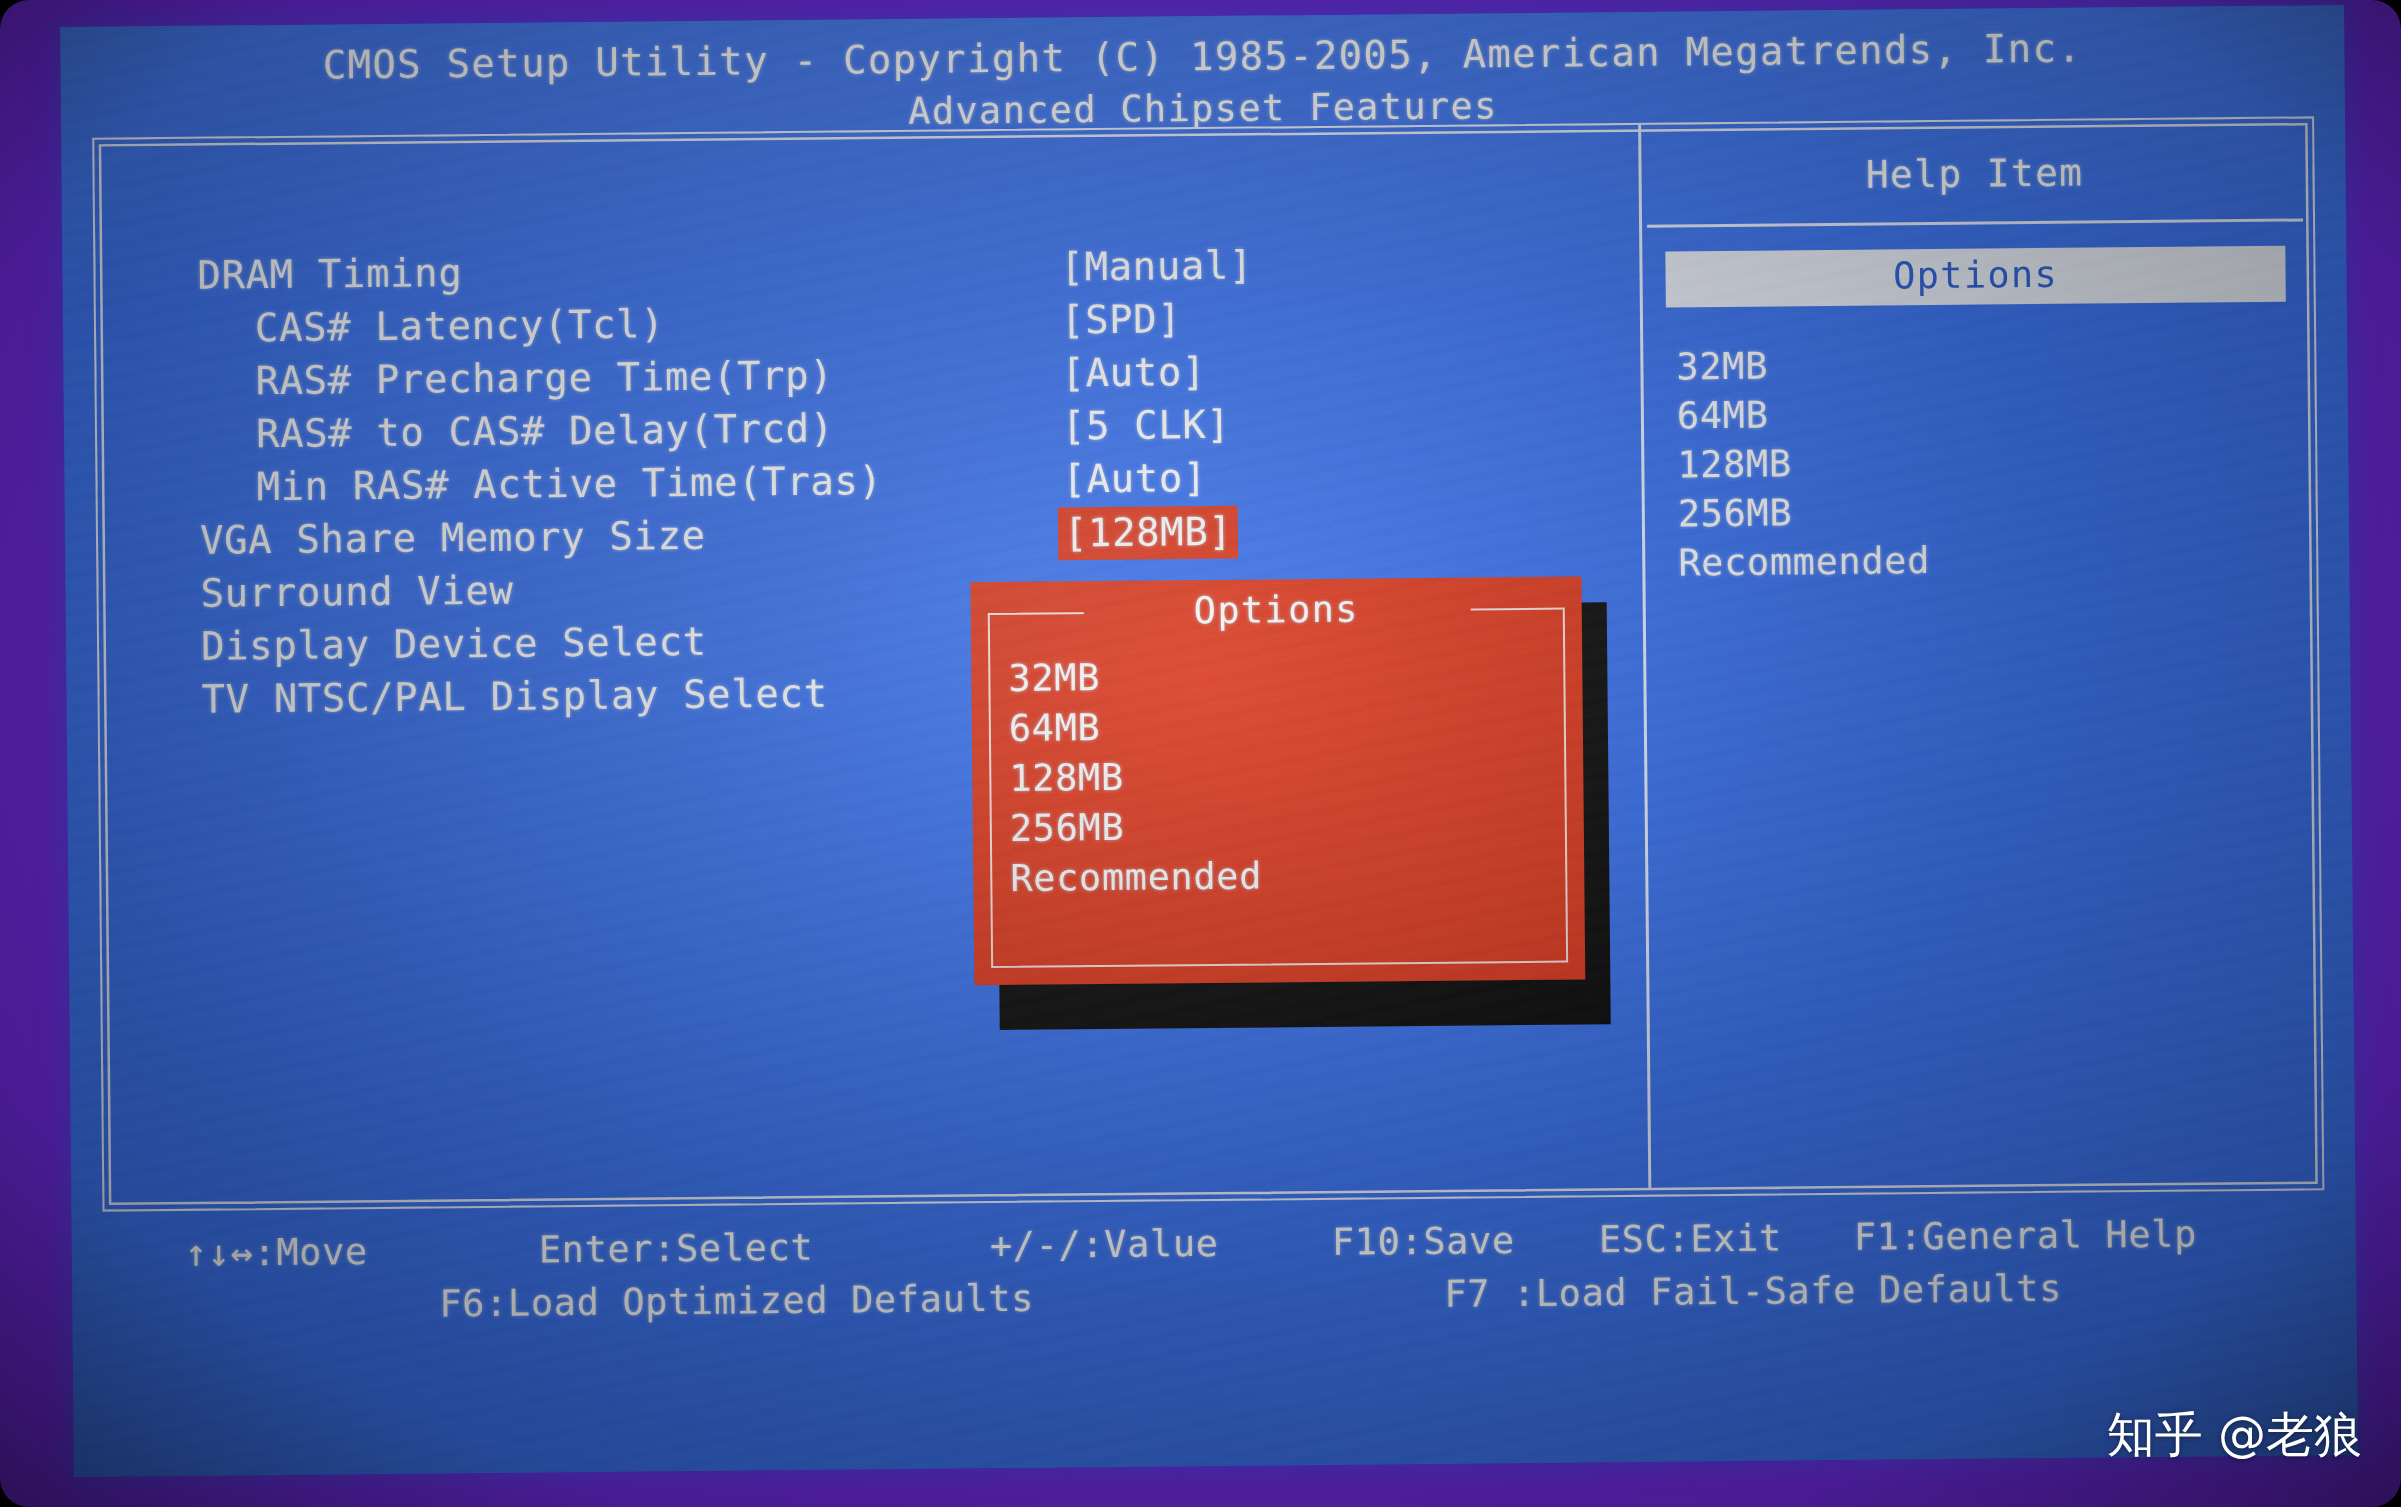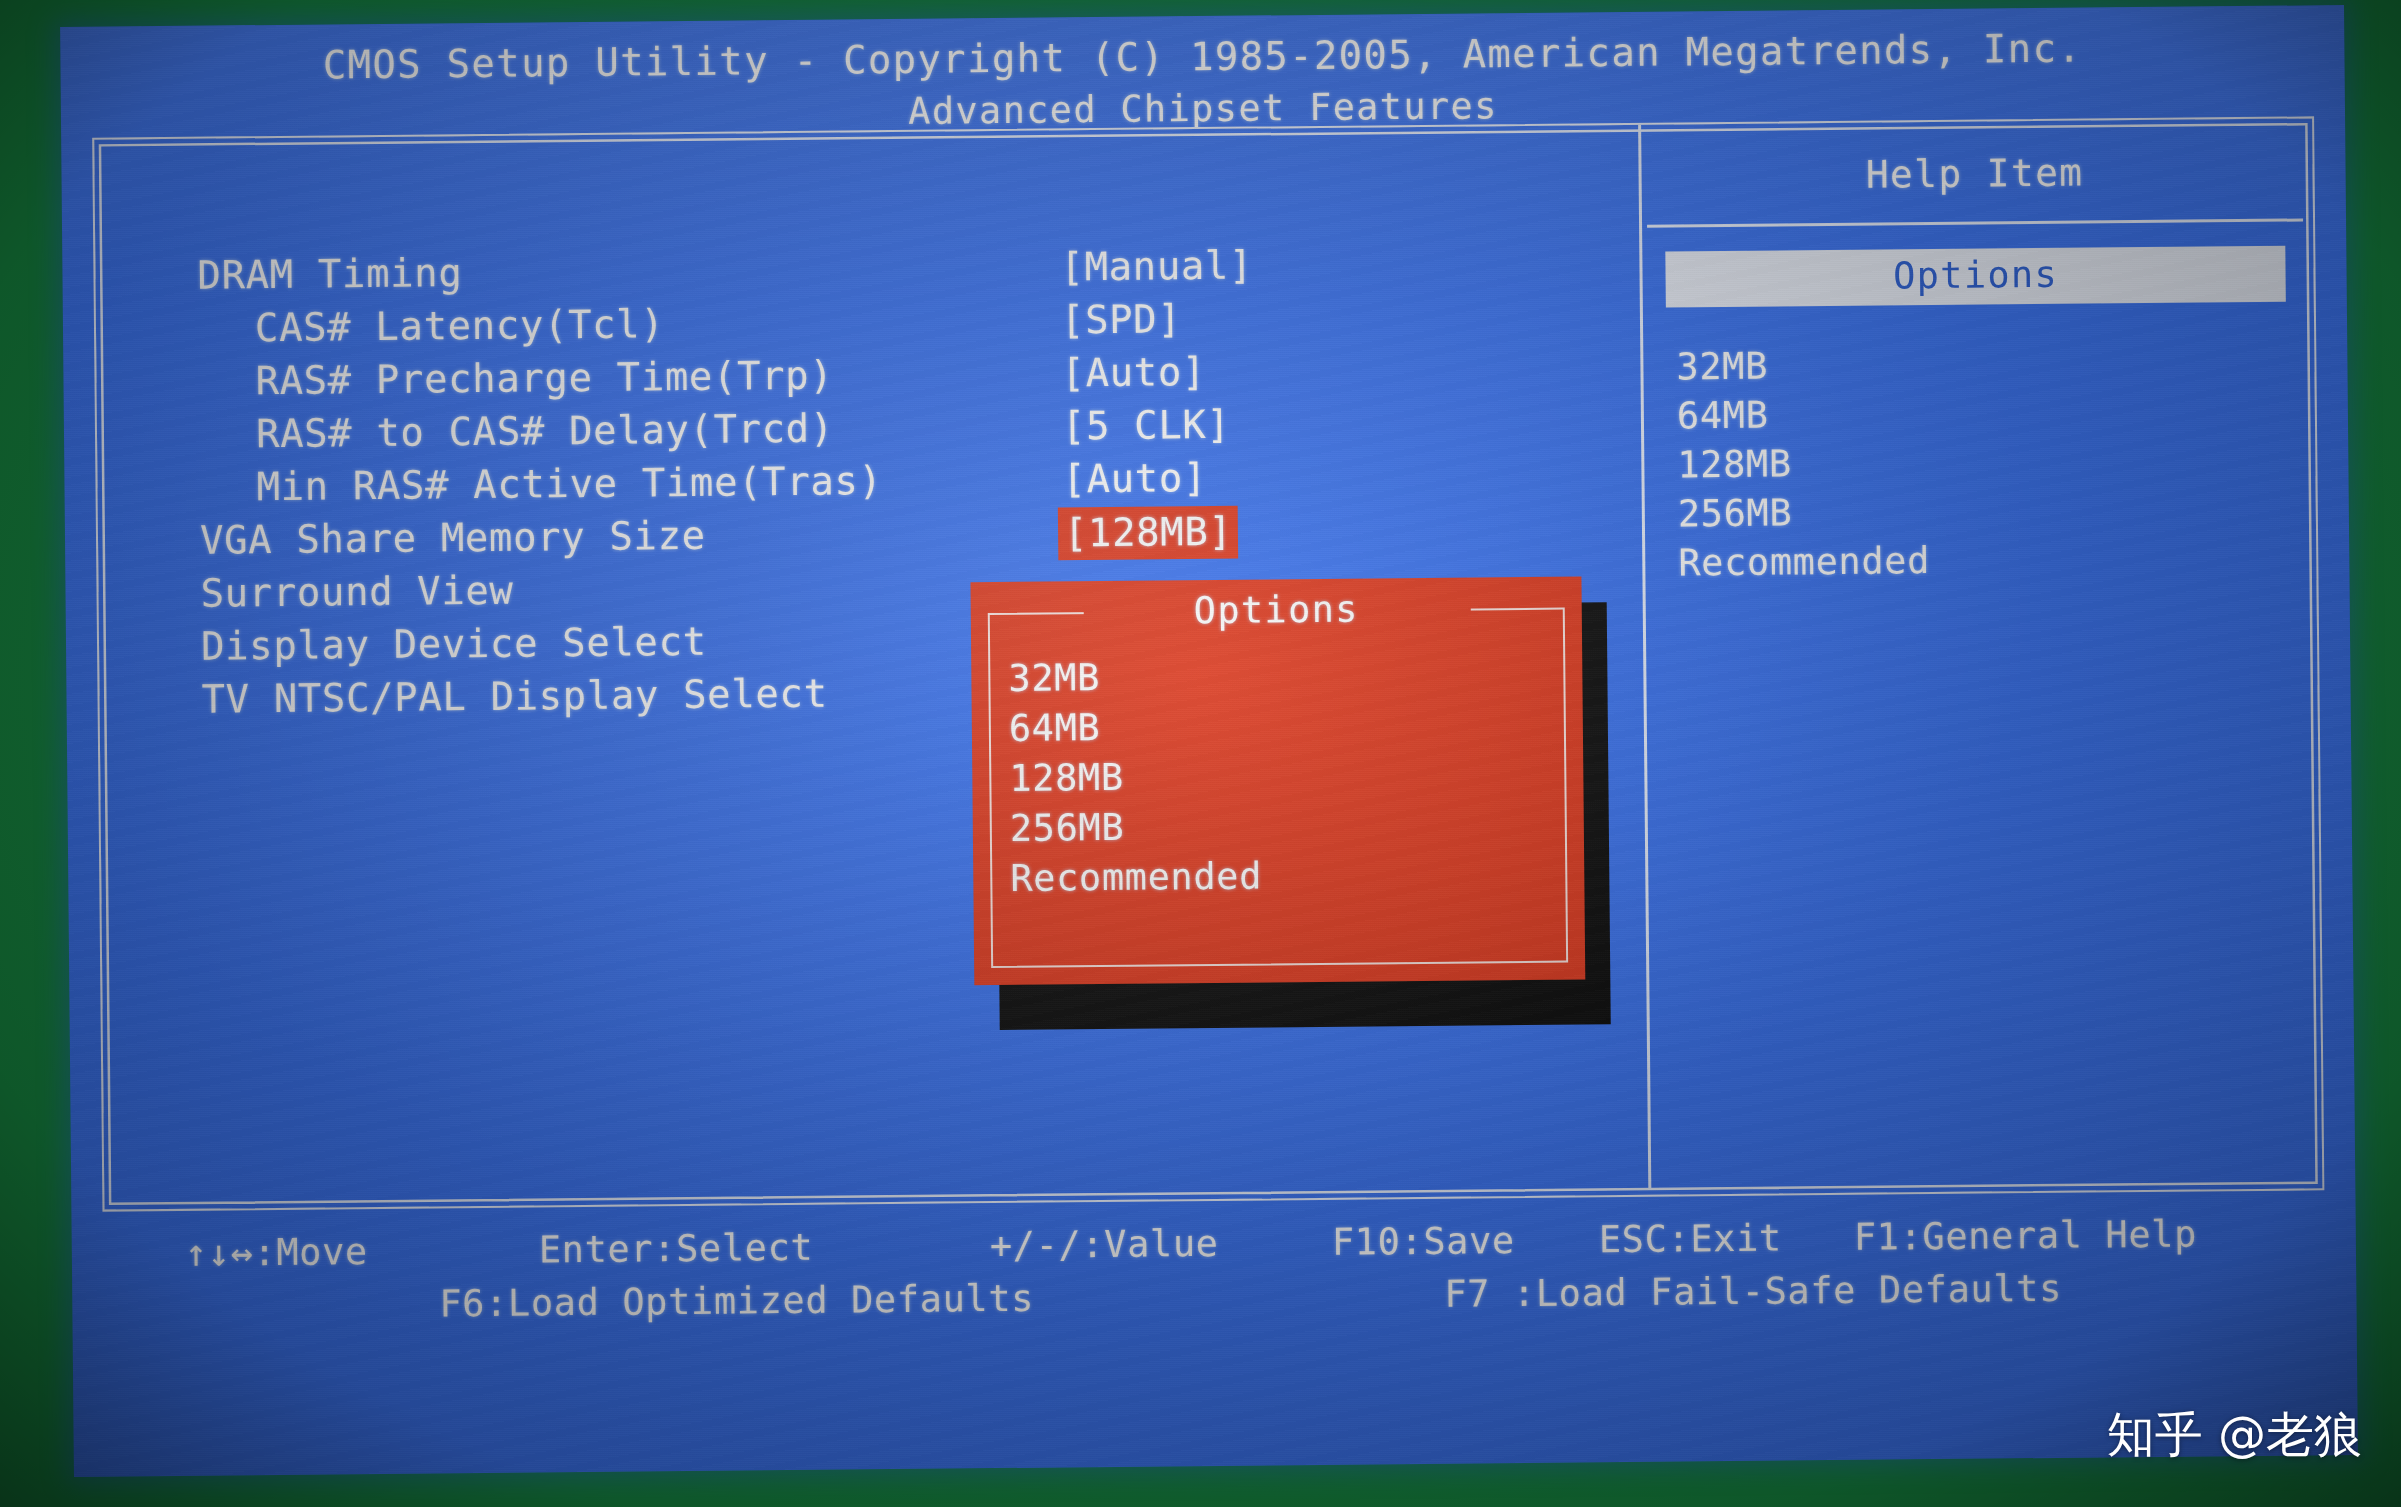--- a/index.html
+++ b/index.html
@@ -11,21 +11,22 @@
     width: 2401px;
     height: 1508px;
     overflow: hidden;
     font-family: "DejaVu Sans Mono", "Liberation Mono", monospace;
   }
 
   
   #photo {
     position: absolute;
     inset: 0;
-    background: #15803d;
+    background: #6d28d9;
+    border-radius: 29px;
   }
   #photo::after{
     
     content:"";
     position:absolute; inset:0;
     background: radial-gradient(ellipse at 50% 45%, rgba(255,255,255,0.03) 0%, rgba(0,0,0,0.32) 78%, rgba(0,0,0,0.6) 100%);
     pointer-events:none;
     z-index: 60;
   }
 

